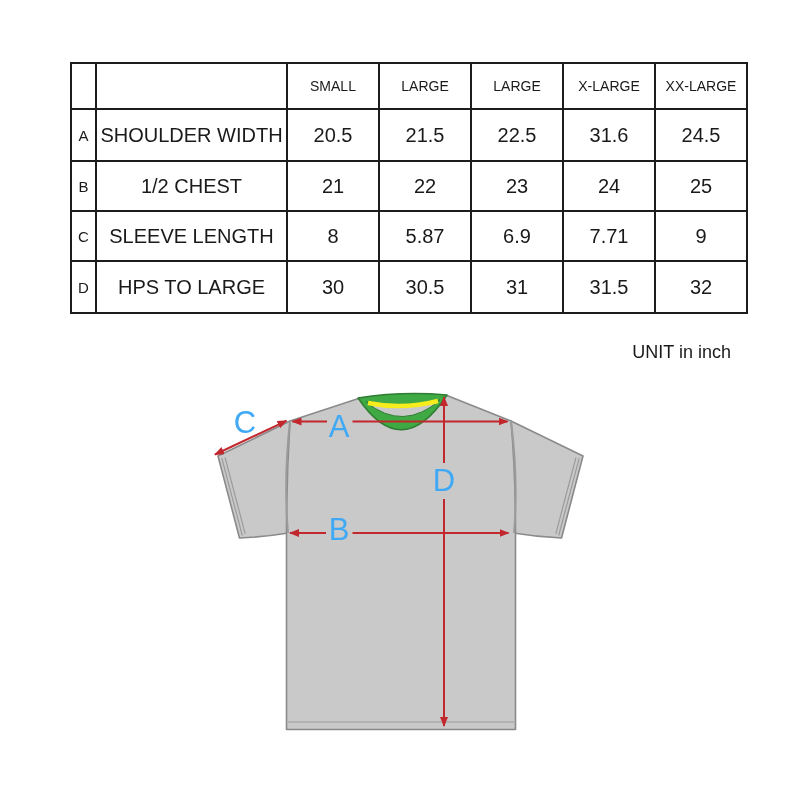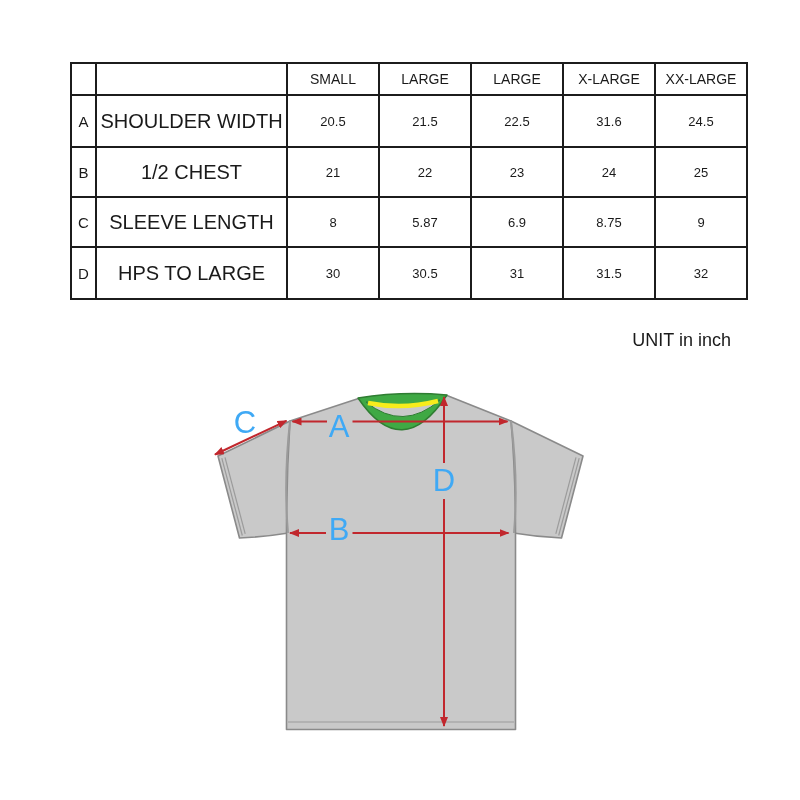--- a/index.html
+++ b/index.html
@@ -8,29 +8,29 @@
     font-family:"Liberation Sans", sans-serif; color:#1a1a1a;
   }
   table.size-chart {
     position:absolute; left:70px; top:62px;
     border-collapse:collapse; table-layout:fixed;
   }
   .size-chart td {
     border:2px solid #1c1c1c; text-align:center; vertical-align:middle;
     padding:0; overflow:hidden; white-space:nowrap;
   }
-  .size-chart tr.hdr   { height:32px; }
+  .size-chart tr.hdr   { height:46px; }
   .size-chart tr.data  { height:51px; }
   .col-letter { width:23px;  font-size:15px; }
   .col-name   { width:189px; font-size:20px; }
   .col-size   { width:90px; }
   td.hdr-cell { font-size:14px; }
-  td.val-cell { font-size:13px; }
+  td.val-cell { font-size:20px; }
   .unit-note {
-    position:absolute; left:431px; top:330px; width:300px;
+    position:absolute; left:431px; top:342px; width:300px;
     text-align:right; font-size:18px; color:#1a1a1a;
   }
   svg.diagram { position:absolute; left:0; top:0; }
   .dim-label {
     font-family:"Liberation Sans", sans-serif;
     font-size:31px; text-anchor:middle;
   }
 </style>
 </head>
 <body>
@@ -63,21 +63,21 @@
     <td class="val-cell">23</td>
     <td class="val-cell">24</td>
     <td class="val-cell">25</td>
   </tr>
   <tr class="data" style="height:50px;">
     <td class="col-letter">C</td>
     <td class="col-name">SLEEVE LENGTH</td>
     <td class="val-cell">8</td>
     <td class="val-cell">5.87</td>
     <td class="val-cell">6.9</td>
-    <td class="val-cell">8.75</td>
+    <td class="val-cell">7.71</td>
     <td class="val-cell">9</td>
   </tr>
   <tr class="data" style="height:52px;">
     <td class="col-letter">D</td>
     <td class="col-name">HPS TO LARGE</td>
     <td class="val-cell">30</td>
     <td class="val-cell">30.5</td>
     <td class="val-cell">31</td>
     <td class="val-cell">31.5</td>
     <td class="val-cell">32</td>

